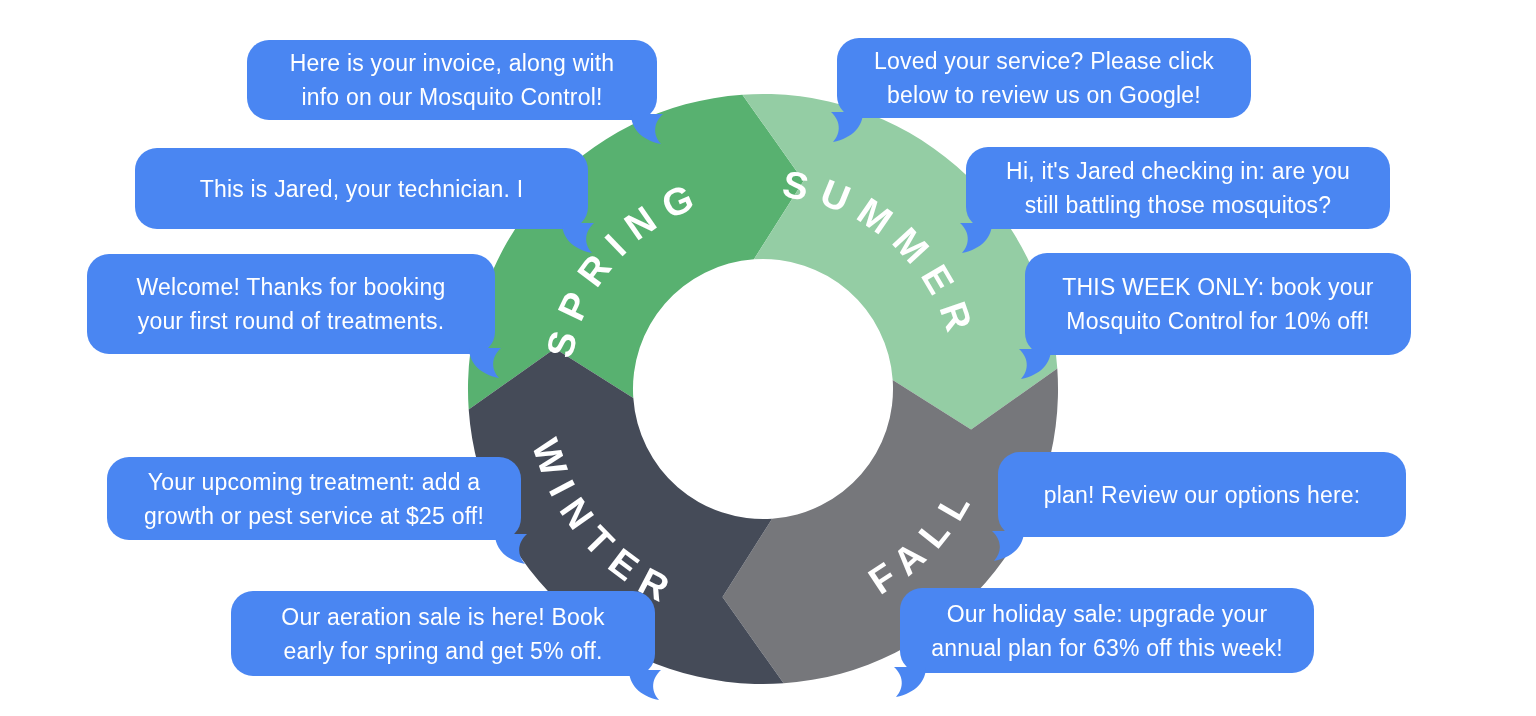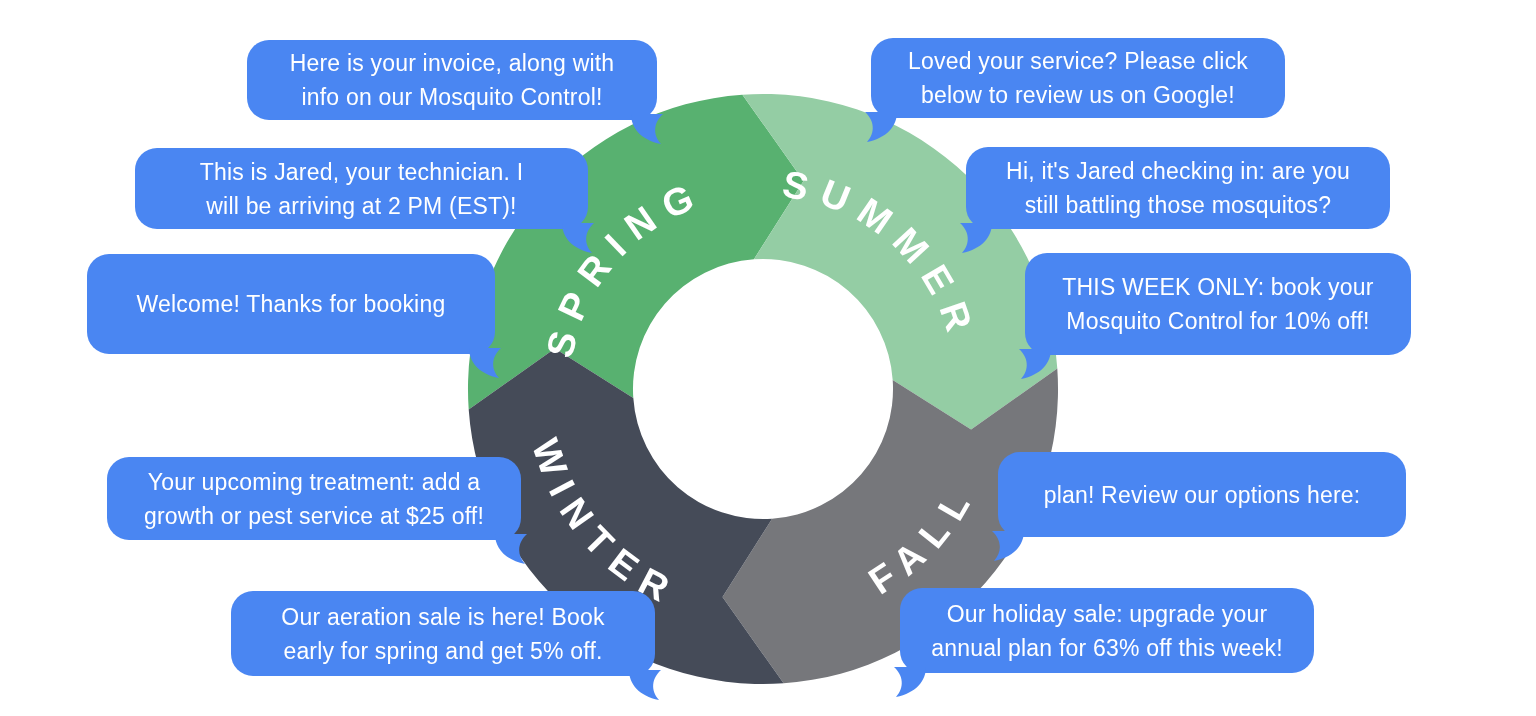--- a/index.html
+++ b/index.html
@@ -56,28 +56,28 @@
   <div class="bubble tail-r" style="left:247px;top:40px;width:410px;height:80px;">
     <span class="line">Here is your invoice, along with</span>
     <span class="line">info on our Mosquito Control!</span>
     <svg class="tail" viewBox="0 0 32 30">
         <path d="M32 0 L0 0 C0 14 10 26 30 30 C21 20 23 8 32 0 Z"></path>
       </svg>
   </div>
 
   <div class="bubble tail-r" style="left:135px;top:148px;width:453px;height:81px;">
     <span class="line">This is Jared, your technician. I</span>
-    <span class="line">will be arriving at 2 PM (EST)!</span>
     <svg class="tail" viewBox="0 0 32 30">
         <path d="M32 0 L0 0 C0 14 10 26 30 30 C21 20 23 8 32 0 Z"></path>
       </svg>
   </div>
 
   <div class="bubble tail-r" style="left:87px;top:254px;width:408px;height:100px;">
     <span class="line">Welcome! Thanks for booking</span>
+    <span class="line">your first round of treatments.</span>
     <svg class="tail" viewBox="0 0 32 30">
         <path d="M32 0 L0 0 C0 14 10 26 30 30 C21 20 23 8 32 0 Z"></path>
       </svg>
   </div>
 
   <div class="bubble tail-r" style="left:107px;top:457px;width:414px;height:83px;">
     <span class="line">Your upcoming treatment: add a</span>
     <span class="line">growth or pest service at $25 off!</span>
     <svg class="tail" viewBox="0 0 32 30">
         <path d="M32 0 L0 0 C0 14 10 26 30 30 C21 20 23 8 32 0 Z"></path>
@@ -85,21 +85,21 @@
   </div>
 
   <div class="bubble tail-r" style="left:199px;top:591px;width:424px;height:85px;margin-left:32px;">
     <span class="line">Our aeration sale is here! Book</span>
     <span class="line">early for spring and get 5% off.</span>
     <svg class="tail" viewBox="0 0 32 30">
         <path d="M32 0 L0 0 C0 14 10 26 30 30 C21 20 23 8 32 0 Z"></path>
       </svg>
   </div>
 
-  <div class="bubble tail-l" style="left:837px;top:38px;width:414px;height:80px;margin-left:34px;">
+  <div class="bubble tail-l" style="left:837px;top:38px;width:414px;height:80px;">
     <span class="line">Loved your service? Please click</span>
     <span class="line">below to review us on Google!</span>
     <svg class="tail" viewBox="0 0 32 30">
         <path d="M32 0 L0 0 C0 14 10 26 30 30 C21 20 23 8 32 0 Z"></path>
       </svg>
   </div>
 
   <div class="bubble tail-l" style="left:966px;top:147px;width:424px;height:82px;">
     <span class="line">Hi, it's Jared checking in: are you</span>
     <span class="line">still battling those mosquitos?</span>

